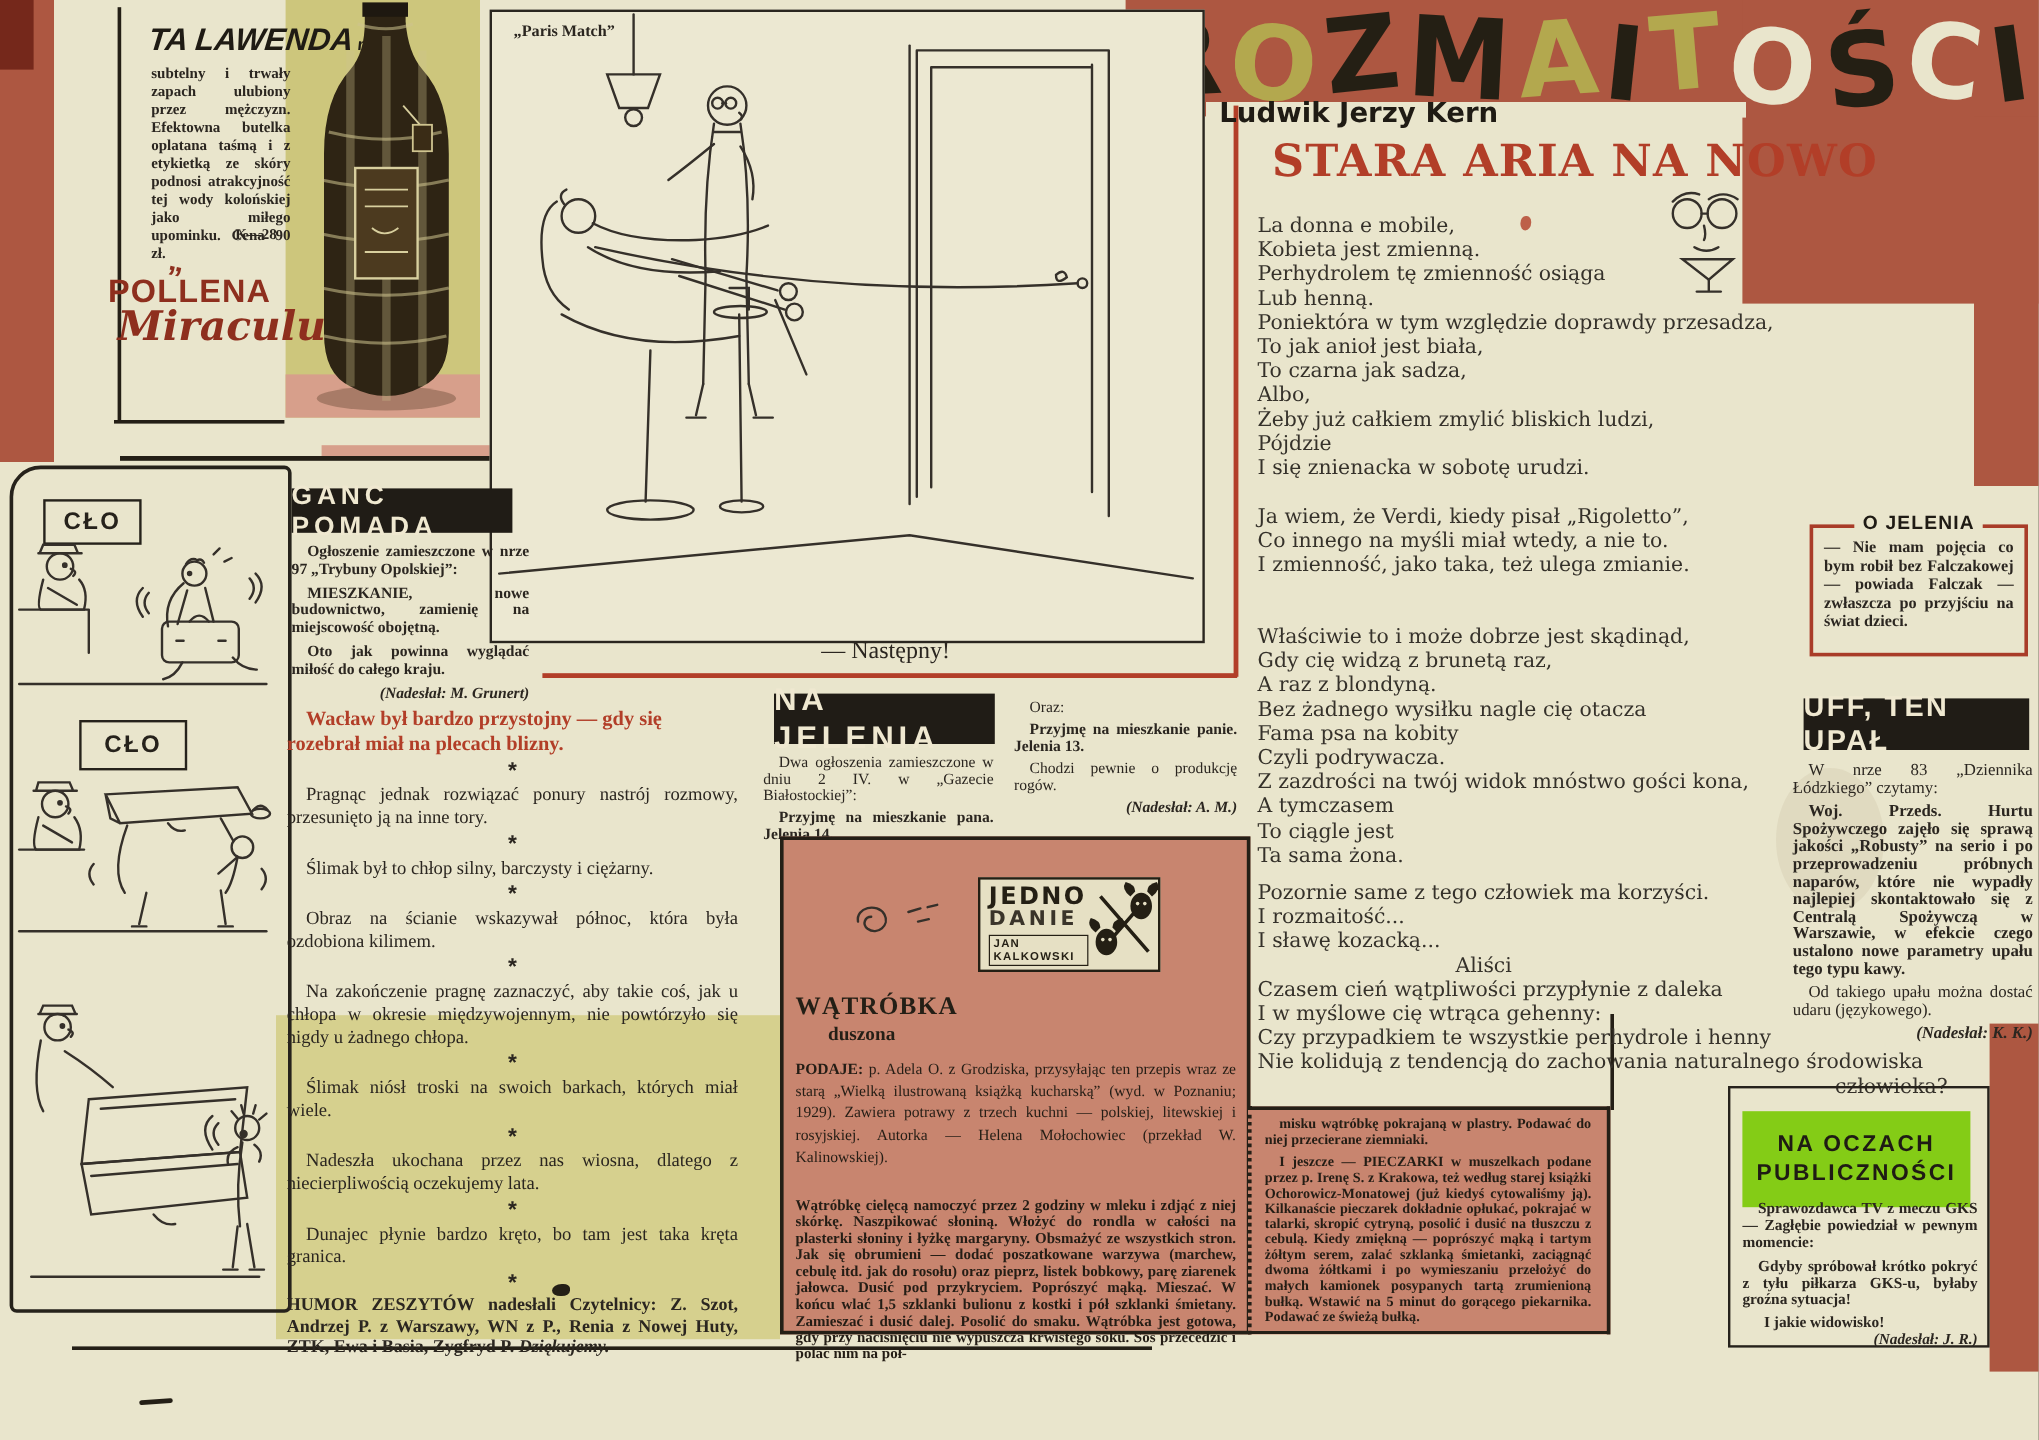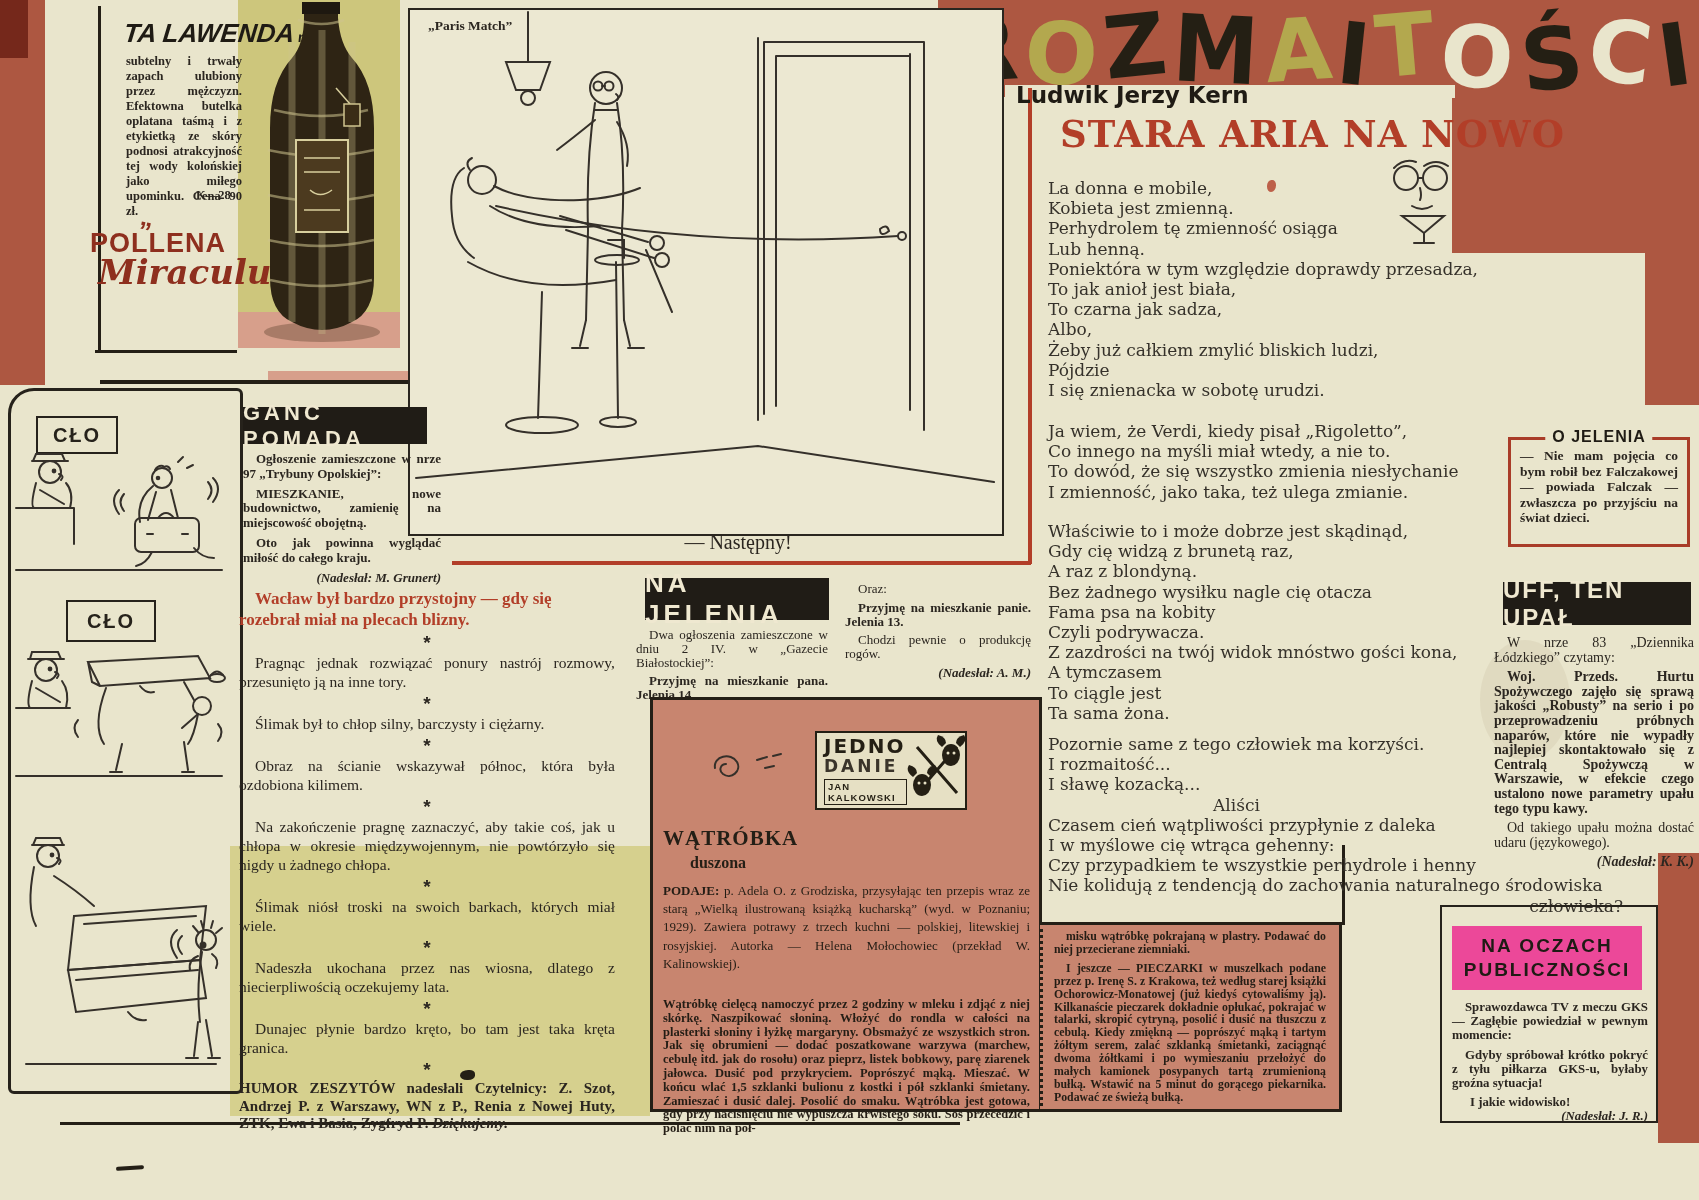--- a/index.html
+++ b/index.html
@@ -112,21 +112,21 @@
   .logo-author{font-size:9.5px;font-weight:700;letter-spacing:1px;border:1.5px solid #241f14;display:inline-block;padding:1px 3px;margin-top:3px;}
   .dish-title{left:663px;top:826px;font-family:"Liberation Serif",serif;font-weight:900;font-size:21px;letter-spacing:1px;color:#241f16;}
   .dish-sub{left:690px;top:854px;font-family:"Liberation Serif",serif;font-weight:700;font-size:16px;color:#241f16;}
   .recipe-intro{left:663px;top:882px;width:367px;font-family:"Liberation Serif",serif;font-weight:400;font-size:13px;line-height:18.2px;text-align:justify;color:#241d15;}
   .recipe-intro .b{font-weight:700;}
   .recipe-col1{left:663px;top:998px;width:367px;font-size:12.5px;line-height:13.8px;color:#241d15;}
   .recipe-col2{left:1054px;top:930px;width:272px;font-size:11.8px;line-height:12.9px;color:#241d15;}
   .recipe-col2 p{margin:0 0 6px;text-indent:12px;}
   
   .oczach-box{left:1440px;top:905px;width:218px;height:218px;border:2.5px solid #26221b;box-sizing:border-box;}
-  .oczach-header{left:1452px;top:926px;width:190px;height:64px;background:#ec4899;display:flex;flex-direction:column;
+  .oczach-header{left:1452px;top:926px;width:190px;height:80px;background:#84cc16;display:flex;flex-direction:column;
                  align-items:center;justify-content:center;font-weight:900;font-size:19px;letter-spacing:2px;color:#1f1b14;line-height:24px;}
   .oczach-body{left:1452px;top:1000px;width:196px;font-size:12.8px;line-height:14.2px;}
 </style>
 </head>
 <body>
 
 <div class="page">
 
   <div class="abs terra terra-left"></div>
   <div class="abs terra-left-dark"></div>
@@ -390,21 +390,20 @@
       <div class="poem-line">To jak anioł jest biała,</div>
       <div class="poem-line">To czarna jak sadza,</div>
       <div class="poem-line">Albo,</div>
       <div class="poem-line">Żeby już całkiem zmylić bliskich ludzi,</div>
       <div class="poem-line">Pójdzie</div>
       <div class="poem-line">I się znienacka w sobotę urudzi.</div>
     </div>
   <div class="abs stanza s2">
       <div class="poem-line">Ja wiem, że Verdi, kiedy pisał „Rigoletto”,</div>
       <div class="poem-line">Co innego na myśli miał wtedy, a nie to.</div>
-      <div class="poem-line">To dowód, że się wszystko zmienia niesłychanie</div>
       <div class="poem-line">I zmienność, jako taka, też ulega zmianie.</div>
     </div>
   <div class="abs stanza s4">
       <div class="poem-line">Pozornie same z tego człowiek ma korzyści.</div>
       <div class="poem-line">I rozmaitość...</div>
       <div class="poem-line">I sławę kozacką...</div>
       <div class="poem-line center">Aliści</div>
       <div class="poem-line">Czasem cień wątpliwości przypłynie z daleka</div>
       <div class="poem-line">I w myślowe cię wtrąca gehenny:</div>
       <div class="poem-line">Czy przypadkiem te wszystkie perhydrole i henny</div>

